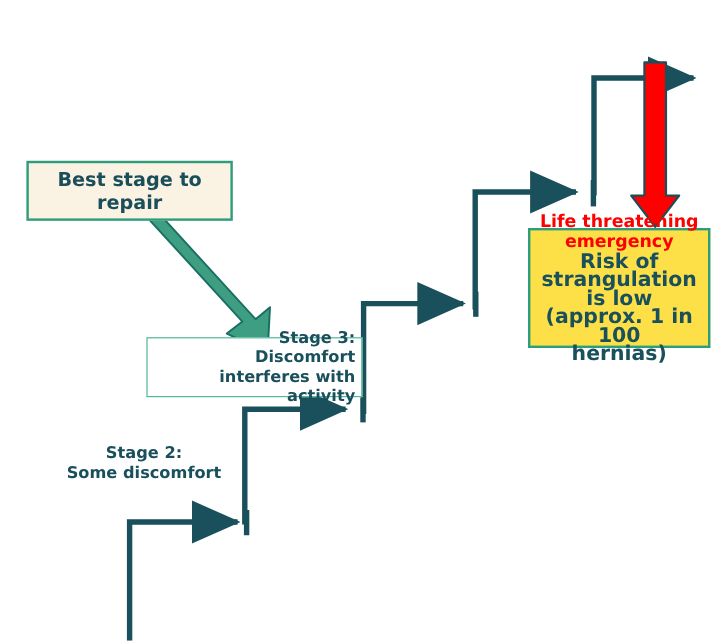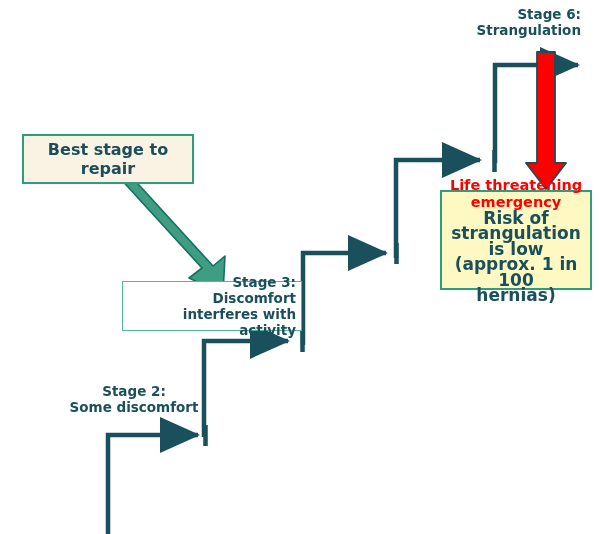--- a/index.html
+++ b/index.html
@@ -45,21 +45,21 @@
     font-weight:bold;
     font-size:13.5px;
     line-height:16px;
     text-align:right;
     align-items:flex-end;
     padding-right:5px;
     padding-left:35px;
   }
   #emergency-box{
     left:440px;top:190px;width:152px;height:100px;
-    background:#fef9c3;
+    background:#fde047;
     border:2.5px solid #2E9D7C;
     text-align:center;
     padding:3px 4px;
   }
   #emergency-box .hdr{
     color:#FF0000;
     font-weight:bold;
     font-size:14.5px;
     line-height:17px;
   }
@@ -110,27 +110,25 @@
     <g>
       <path d="M103,174 L119,160 L214,264 L226,254 L224,292 L190,276 L203,266 L108,162 Z" fill="#3E9E82" stroke="#1A6E62" stroke-width="1.6" stroke-linejoin="round" transform="translate(-1,2)"></path>
     </g>
 
     <g>
       <path d="M537,52 L555,52 L555,163 L566,163 L546,189 L526,163 L537,163 Z" fill="#FF0000" stroke="#1A4E5B" stroke-width="1.8" stroke-linejoin="round"></path>
     </g>
   </svg>
 
 
-  <div class="stage-label ta-center" style="left:68px;top:370px;width:132px;margin-top:13px;">Stage 2:
+  <div class="stage-label ta-center" style="left:54px;top:370px;width:132px;">Stage 2:
 Some discomfort</div>
 
 
 
-  <div class="stage-label ta-right" style="left:441px;top:6px;width:140px;">Stage 6:
-Strangulation</div>
 
   <div class="box" id="best-stage-box">Best stage to
 repair</div>
 
   <div class="box" id="stage3-box">Stage 3:
 Discomfort interferes
 with activity</div>
 
   <div class="box" id="emergency-box">
     <div class="hdr" style="white-space:pre-line;">Life threatening

